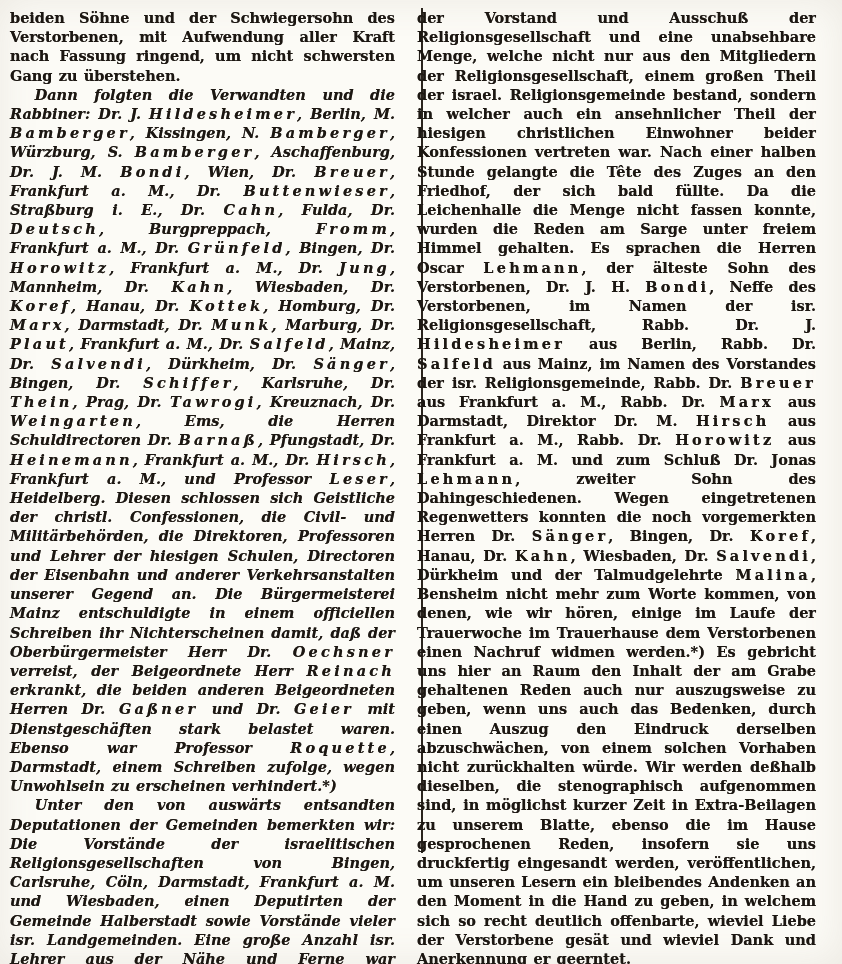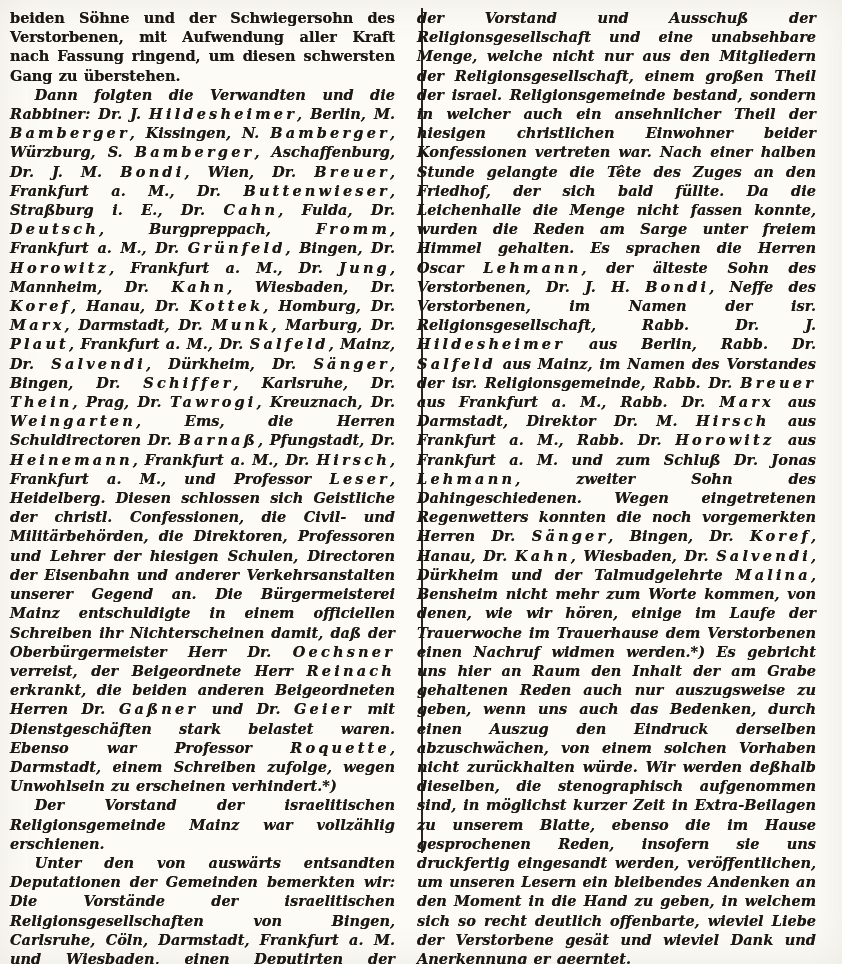--- a/index.html
+++ b/index.html
@@ -16,21 +16,21 @@
   .columns {
     position: absolute;
     top: 6px; left: 0; right: 0; bottom: 0;
     display: flex;
   }
   .col {
     width: 403px;
     padding: 2px 8px 0 10px;
     box-sizing: border-box;
   }
-  .col.right { padding-left: 14px; padding-right: 8px; width: 421px; font-style: italic; }
+  .col.right { padding-left: 14px; padding-right: 8px; width: 421px; }
   .divider {
     position: absolute;
     left: 421px; top: 8px;
     width: 2px; height: 845px;
     background: #2a241d;
   }
   .par {
     margin: 0;
     text-align: justify;
     font-size: 14.5px;
@@ -44,23 +44,22 @@
 </style>
 </head>
 <body>
 
 <div class="page">
   <div class="divider"></div>
   <div class="columns">
 
     <div class="col left">
       <div>
-          <p class="par"><span>beiden Söhne und der Schwiegersohn des Verstorbenen, mit Aufwendung aller Kraft nach Fassung ringend, um diesen schwersten Gang zu überstehen.</span></p>
+          <p class="par"><span>beiden Söhne und der Schwiegersohn des Verstorbenen, mit Aufwendung aller Kraft nach Fassung ringend, um nicht schwersten Gang zu überstehen.</span></p>
           <p class="par indent"><span>Dann folgten die Verwandten und die Rabbiner: Dr. J. </span><span class="sperr">Hildesheimer</span><span>, Berlin, M. </span><span class="sperr">Bamberger</span><span>, Kissingen, N. </span><span class="sperr">Bamberger</span><span>, Würzburg, S. </span><span class="sperr">Bamberger</span><span>, Aschaffenburg, Dr. J. M. </span><span class="sperr">Bondi</span><span>, Wien, Dr. </span><span class="sperr">Breuer</span><span>, Frankfurt a. M., Dr. </span><span class="sperr">Buttenwieser</span><span>, Straßburg i. E., Dr. </span><span class="sperr">Cahn</span><span>, Fulda, Dr. </span><span class="sperr">Deutsch</span><span>, Burgpreppach, </span><span class="sperr">Fromm</span><span>, Frankfurt a. M., Dr. </span><span class="sperr">Grünfeld</span><span>, Bingen, Dr. </span><span class="sperr">Horowitz</span><span>, Frankfurt a. M., Dr. </span><span class="sperr">Jung</span><span>, Mannheim, Dr. </span><span class="sperr">Kahn</span><span>, Wiesbaden, Dr. </span><span class="sperr">Koref</span><span>, Hanau, Dr. </span><span class="sperr">Kottek</span><span>, Homburg, Dr. </span><span class="sperr">Marx</span><span>, Darmstadt, Dr. </span><span class="sperr">Munk</span><span>, Marburg, Dr. </span><span class="sperr">Plaut</span><span>, Frankfurt a. M., Dr. </span><span class="sperr">Salfeld</span><span>, Mainz, Dr. </span><span class="sperr">Salvendi</span><span>, Dürkheim, Dr. </span><span class="sperr">Sänger</span><span>, Bingen, Dr. </span><span class="sperr">Schiffer</span><span>, Karlsruhe, Dr. </span><span class="sperr">Thein</span><span>, Prag, Dr. </span><span class="sperr">Tawrogi</span><span>, Kreuznach, Dr. </span><span class="sperr">Weingarten</span><span>, Ems, die Herren Schuldirectoren Dr. </span><span class="sperr">Barnaß</span><span>, Pfungstadt, Dr. </span><span class="sperr">Heinemann</span><span>, Frankfurt a. M., Dr. </span><span class="sperr">Hirsch</span><span>, Frankfurt a. M., und Professor </span><span class="sperr">Leser</span><span>, Heidelberg. Diesen schlossen sich Geistliche der christl. Confessionen, die Civil- und Militärbehörden, die Direktoren, Professoren und Lehrer der hiesigen Schulen, Directoren der Eisenbahn und anderer Verkehrsanstalten unserer Gegend an. Die Bürgermeisterei Mainz entschuldigte in einem officiellen Schreiben ihr Nichterscheinen damit, daß der Oberbürgermeister Herr Dr. </span><span class="sperr">Oechsner</span><span> verreist, der Beigeordnete Herr </span><span class="sperr">Reinach</span><span> erkrankt, die beiden anderen Beigeordneten Herren Dr. </span><span class="sperr">Gaßner</span><span> und Dr. </span><span class="sperr">Geier</span><span> mit Dienstgeschäften stark belastet waren. Ebenso war Professor </span><span class="sperr">Roquette</span><span>, Darmstadt, einem Schreiben zufolge, wegen Unwohlsein zu erscheinen verhindert.*)</span></p>
-          <p class="par indent"><span>Der Vorstand der israelitischen Religionsgemeinde Mainz war vollzählig erschienen.</span></p>
           <p class="par indent"><span>Unter den von auswärts entsandten Deputationen der Gemeinden bemerkten wir: Die Vorstände der israelitischen Religionsgesellschaften von Bingen, Carlsruhe, Cöln, Darmstadt, Frankfurt a. M. und Wiesbaden, einen Deputirten der Gemeinde Halberstadt sowie Vorstände vieler isr. Landgemeinden. Eine große Anzahl isr. Lehrer aus der Nähe und Ferne war herbeigeströmt. Die Herren </span></p>
         </div>
 
     </div>
 
     <div class="col right">
       <div>
           <p class="par"><span>der Vorstand und Ausschuß der Religionsgesellschaft und eine unabsehbare Menge, welche nicht nur aus den Mitgliedern der Religionsgesellschaft, einem großen Theil der israel. Religionsgemeinde bestand, sondern in welcher auch ein ansehnlicher Theil der hiesigen christlichen Einwohner beider Konfessionen vertreten war. Nach einer halben Stunde gelangte die Tête des Zuges an den Friedhof, der sich bald füllte. Da die Leichenhalle die Menge nicht fassen konnte, wurden die Reden am Sarge unter freiem Himmel gehalten. Es sprachen die Herren Oscar </span><span class="sperr">Lehmann</span><span>, der älteste Sohn des Verstorbenen, Dr. J. H. </span><span class="sperr">Bondi</span><span>, Neffe des Verstorbenen, im Namen der isr. Religionsgesellschaft, Rabb. Dr. J. </span><span class="sperr">Hildesheimer</span><span> aus Berlin, Rabb. Dr. </span><span class="sperr">Salfeld</span><span> aus Mainz, im Namen des Vorstandes der isr. Religionsgemeinde, Rabb. Dr. </span><span class="sperr">Breuer</span><span> aus Frankfurt a. M., Rabb. Dr. </span><span class="sperr">Marx</span><span> aus Darmstadt, Direktor Dr. M. </span><span class="sperr">Hirsch</span><span> aus Frankfurt a. M., Rabb. Dr. </span><span class="sperr">Horowitz</span><span> aus Frankfurt a. M. und zum Schluß Dr. Jonas </span><span class="sperr">Lehmann</span><span>, zweiter Sohn des Dahingeschiedenen. Wegen eingetretenen Regenwetters konnten die noch vorgemerkten Herren Dr. </span><span class="sperr">Sänger</span><span>, Bingen, Dr. </span><span class="sperr">Koref</span><span>, Hanau, Dr. </span><span class="sperr">Kahn</span><span>, Wiesbaden, Dr. </span><span class="sperr">Salvendi</span><span>, Dürkheim und der Talmudgelehrte </span><span class="sperr">Malina</span><span>, Bensheim nicht mehr zum Worte kommen, von denen, wie wir hören, einige im Laufe der Trauerwoche im Trauerhause dem Verstorbenen einen Nachruf widmen werden.*)  Es gebricht uns hier an Raum den Inhalt der am Grabe gehaltenen Reden auch nur auszugsweise zu geben, wenn uns auch das Bedenken, durch einen Auszug den Eindruck derselben abzuschwächen, von einem solchen Vorhaben nicht zurückhalten würde.  Wir werden deßhalb dieselben, die stenographisch aufgenommen sind, in möglichst kurzer Zeit in Extra-Beilagen zu unserem Blatte, ebenso die im Hause gesprochenen Reden, insofern sie uns druckfertig eingesandt werden, veröffentlichen, um unseren Lesern ein bleibendes Andenken an den Moment in die Hand zu geben, in welchem sich so recht deutlich offenbarte, wieviel Liebe der Verstorbene gesät und wieviel Dank und Anerkennung er geerntet.</span></p>
         </div>
 

